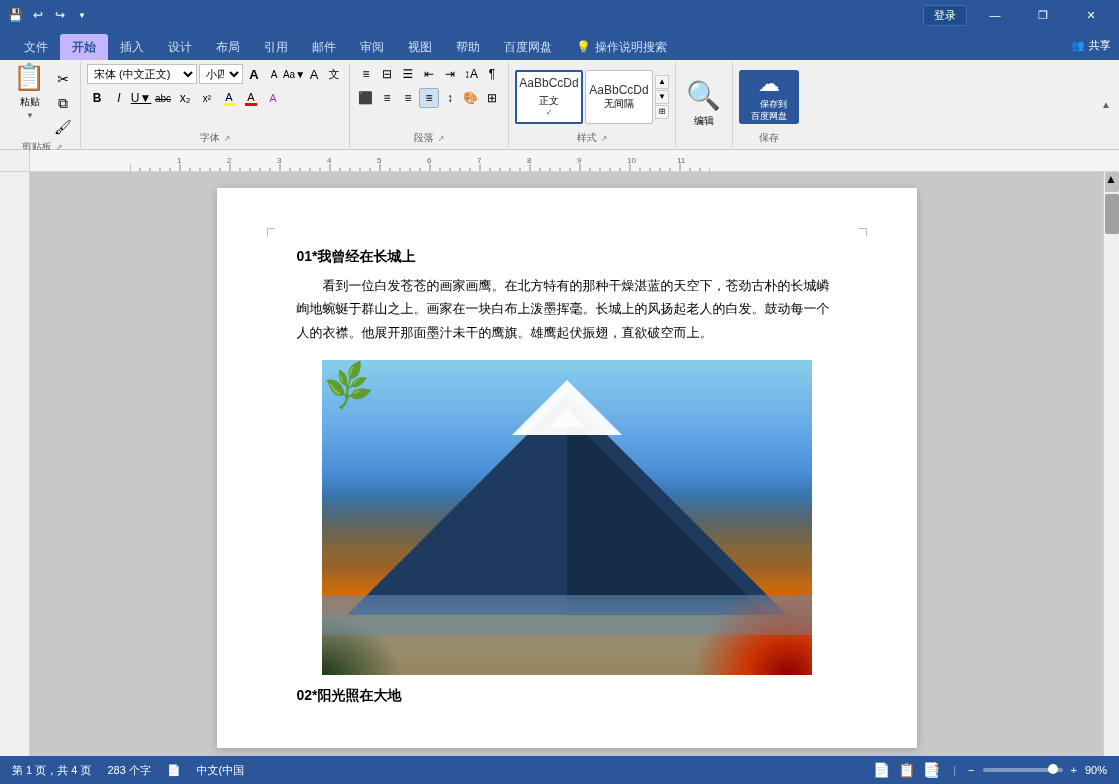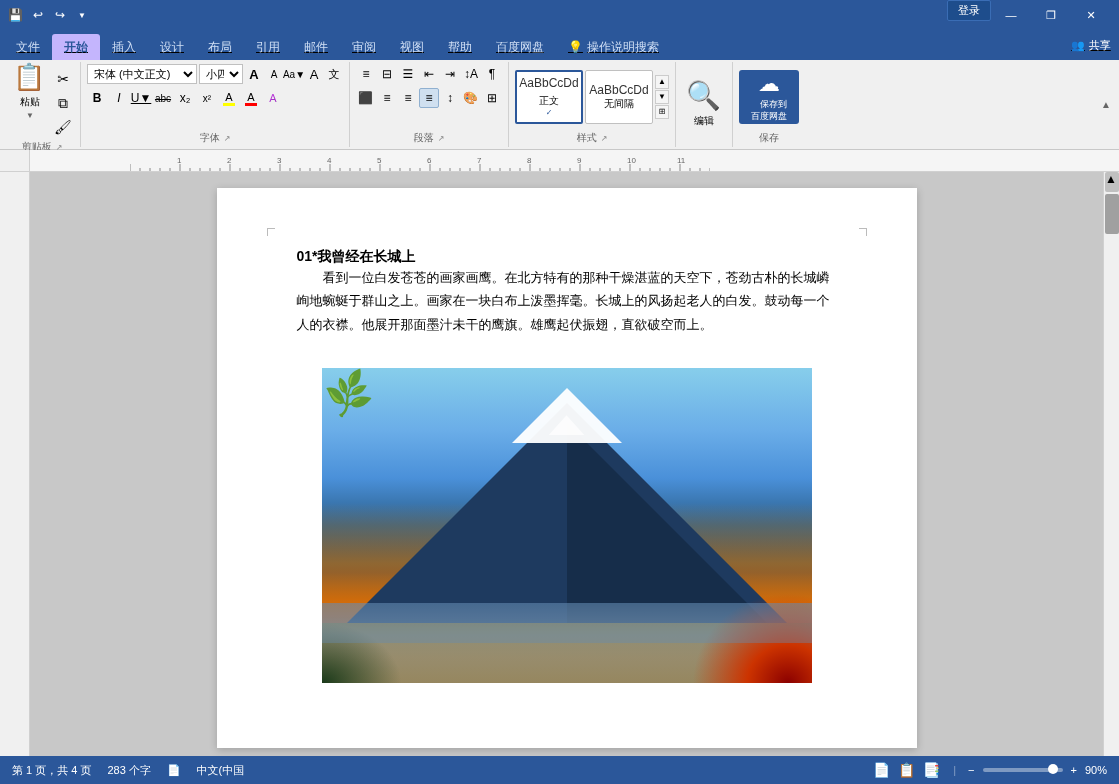--- a/index.html
+++ b/index.html
@@ -10,33 +10,32 @@
       height: 30px;
       background: #2b579a;
       display: flex;
       align-items: center;
       justify-content: space-between;
       padding: 0 8px;
       color: white;
     }
     #title-bar .left-icons { display: flex; align-items: center; gap: 6px; }
     #title-bar .title { flex: 1; text-align: center; font-size: 12px; color: #fff; }
-    #title-bar .right-controls { display: flex; align-items: flex-start; }
+    #title-bar .right-controls { display: flex; align-items: center; gap: 8px; }
     .title-icon { width: 16px; height: 16px; display: flex; align-items: center; justify-content: center; color: white; font-size: 12px; cursor: pointer; }
     .window-btn { width: 40px; height: 30px; display: flex; align-items: center; justify-content: center; font-size: 11px; cursor: pointer; color: white; }
     .login-btn { background: #1e4d8c; border: 1px solid #3a6db5; color: white; font-size: 11px; padding: 2px 10px; cursor: pointer; border-radius: 2px; }
 
     
     #ribbon-tabs {
       height: 30px;
       background: #2b579a;
       display: flex;
       align-items: flex-end;
-      padding-left: 4px;
-      text-decoration: underline;
+      padding-left: 12px;
     }
     .ribbon-tab {
       padding: 5px 12px;
       font-size: 12px;
       color: #d0dff5;
       cursor: pointer;
       border-radius: 3px 3px 0 0;
       height: 26px;
       display: flex;
       align-items: center;
@@ -231,28 +230,29 @@
       background: white;
       box-shadow: 0 2px 8px rgba(0,0,0,0.2);
       padding: 60px 80px 40px 80px;
       position: relative;
       min-height: 560px;
     }
 
     .doc-heading {
       font-size: 14px;
       font-weight: bold;
+      margin-bottom: 8px;
       color: #000;
     }
     .doc-body {
       font-size: 13px;
       line-height: 1.8;
       color: #000;
       text-indent: 2em;
-      margin-bottom: 32px;
+      margin-bottom: 16px;
     }
     .doc-image {
       width: 490px;
       height: 315px;
       margin: 0 auto 12px auto;
       display: block;
       position: relative;
       overflow: hidden;
     }
     .doc-image-inner {
@@ -588,20 +588,21 @@
           <div style="position:absolute;top:5px;left:5px;color:#1a1a1a;font-size:36px;transform:rotate(-20deg);opacity:0.9;">🌿</div>
 
           <div style="position:absolute;bottom:0;right:0;width:120px;height:90px;background:radial-gradient(ellipse at 80% 100%,#8b0000 0%,#cc3300 30%,rgba(180,40,0,0) 70%);"></div>
 
           <div style="position:absolute;bottom:0;left:0;width:80px;height:60px;background:radial-gradient(ellipse at 0% 100%,#1a3a1a 0%,rgba(20,50,20,0) 70%);"></div>
 
           <div style="position:absolute;bottom:40px;left:0;right:0;height:40px;background:rgba(100,140,180,0.4);"></div>
         </div>
       </div>
 
+      <div class="doc-heading2">02*阳光照在大地</div>
     </div>
   </div>
   <div id="right-bar" style="background:#c8c8c8;width:16px;position:relative;">
 
     <div style="position:absolute;top:0;right:0;width:16px;height:100%;background:#f0f0f0;border-left:1px solid #d0d0d0;">
       <div style="width:14px;height:20px;background:#c0c0c0;margin:0 1px;border-radius:2px;">▲</div>
       <div style="width:14px;height:40px;background:#a0a0a0;margin:2px 1px;border-radius:2px;"></div>
     </div>
   </div>
 </div>

